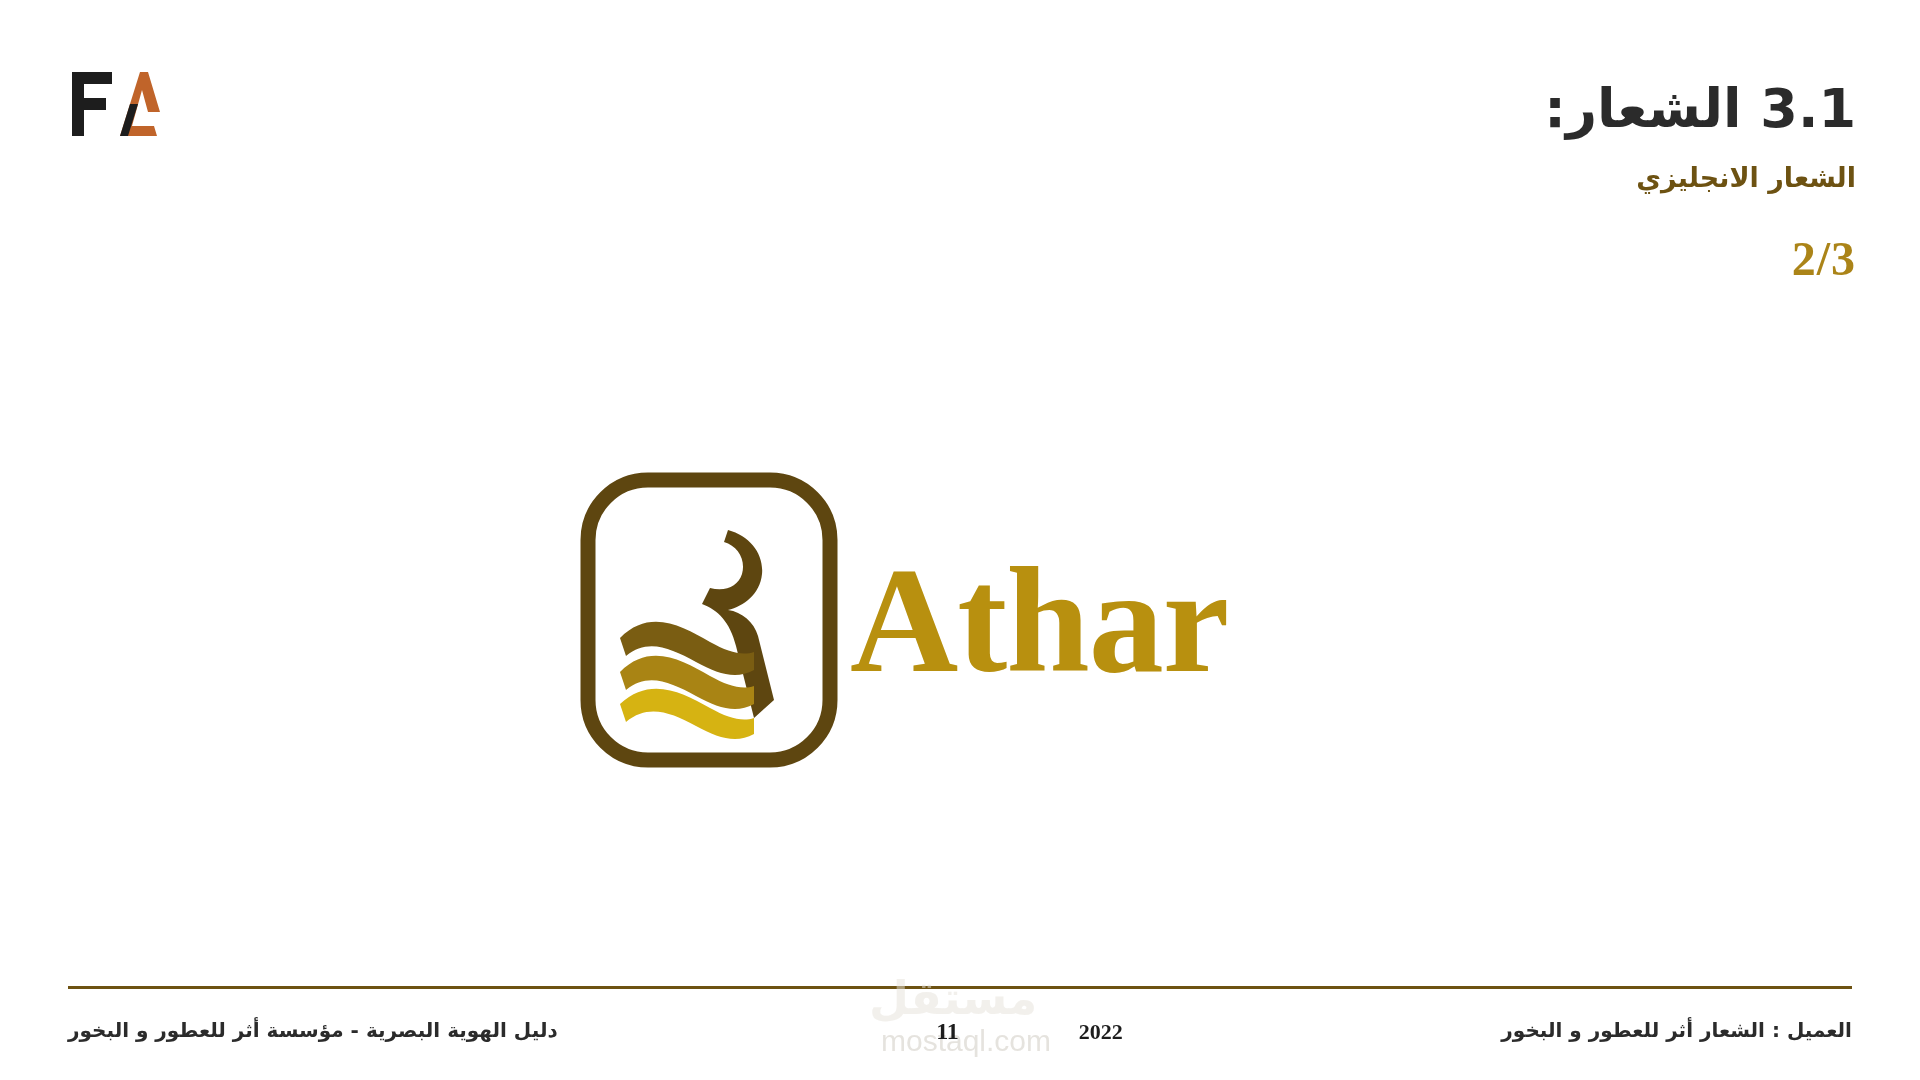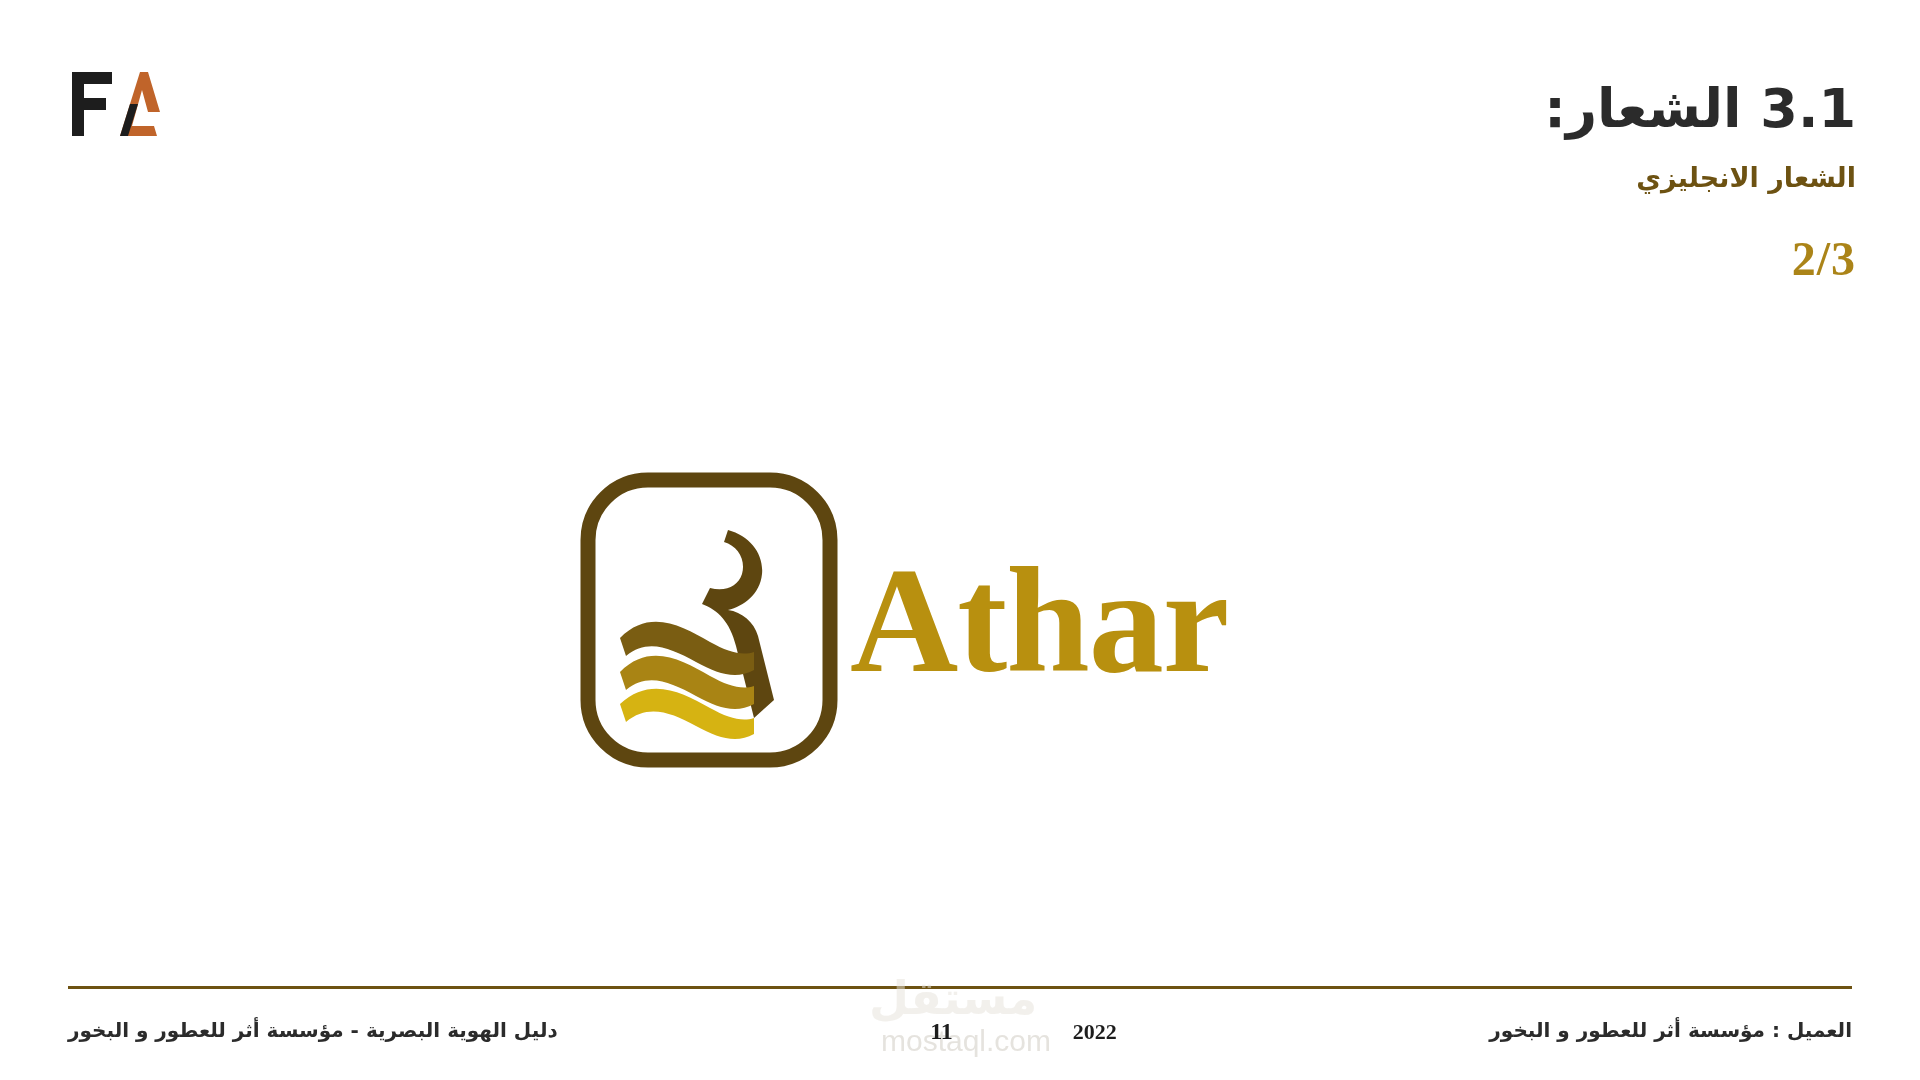--- a/index.html
+++ b/index.html
@@ -211,14 +211,14 @@
   <div class="watermark-ar">مستقل</div>
   <div class="watermark-en">mostaql.com</div>
 </div>
 
 <div class="footer">
   <div class="footer-left">دليل الهوية البصرية - مؤسسة أثر للعطور و البخور</div>
   <div class="footer-center">
     <div class="footer-page">11</div>
     <div class="footer-year">2022</div>
   </div>
-  <div class="footer-right">العميل : مؤسسة أثر للعطور و البخور</div>
+  <div class="footer-right">العميل : الشعار أثر للعطور و البخور</div>
 </div>
 
 </body></html>

